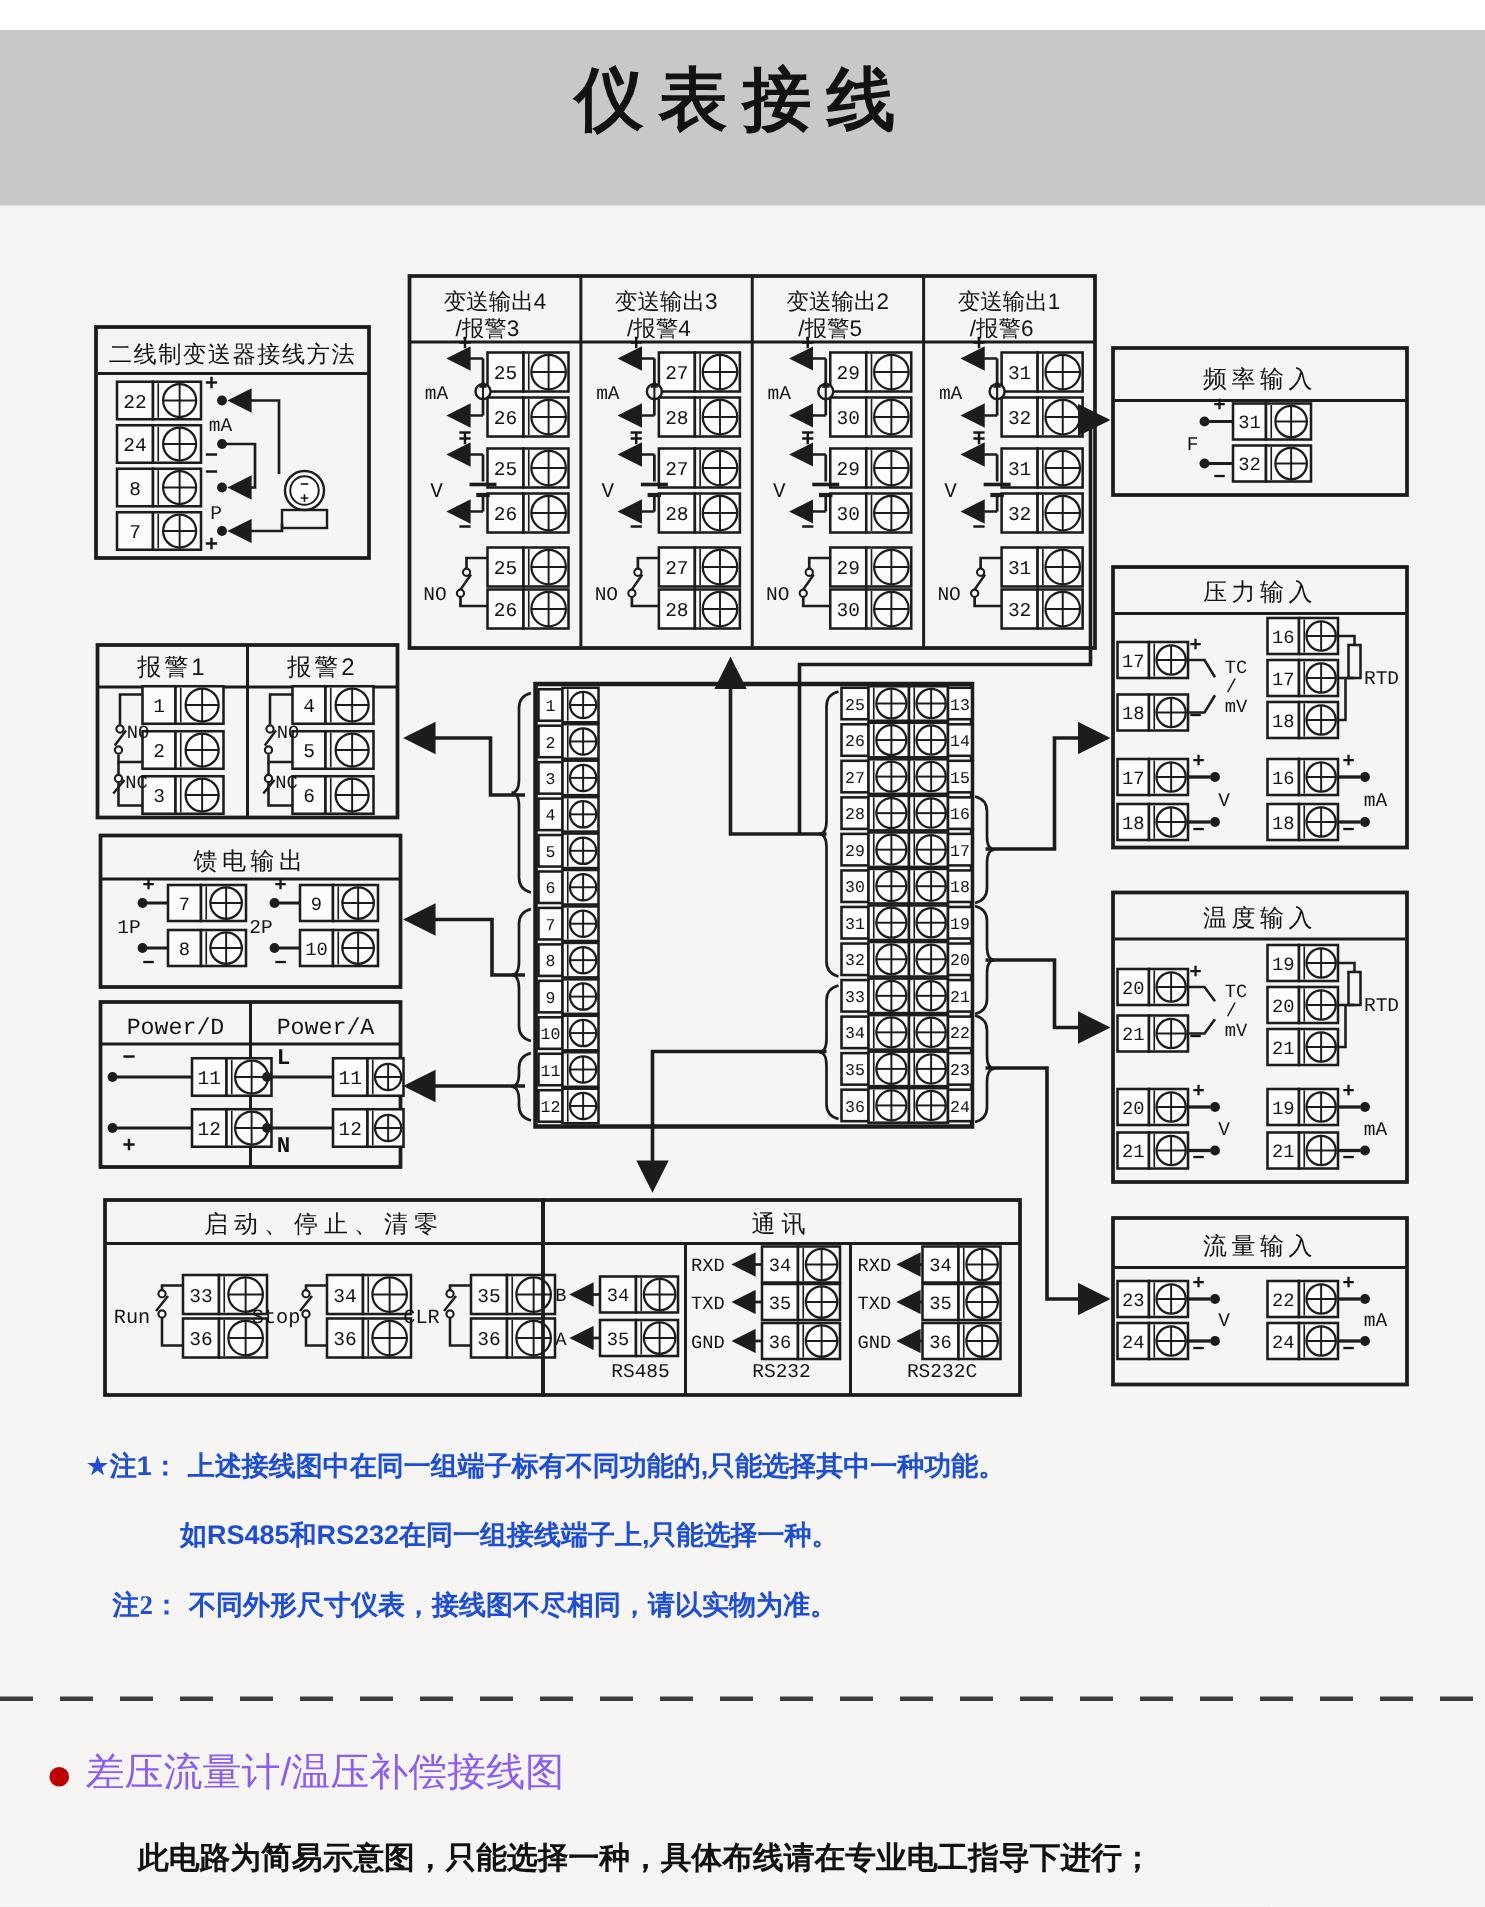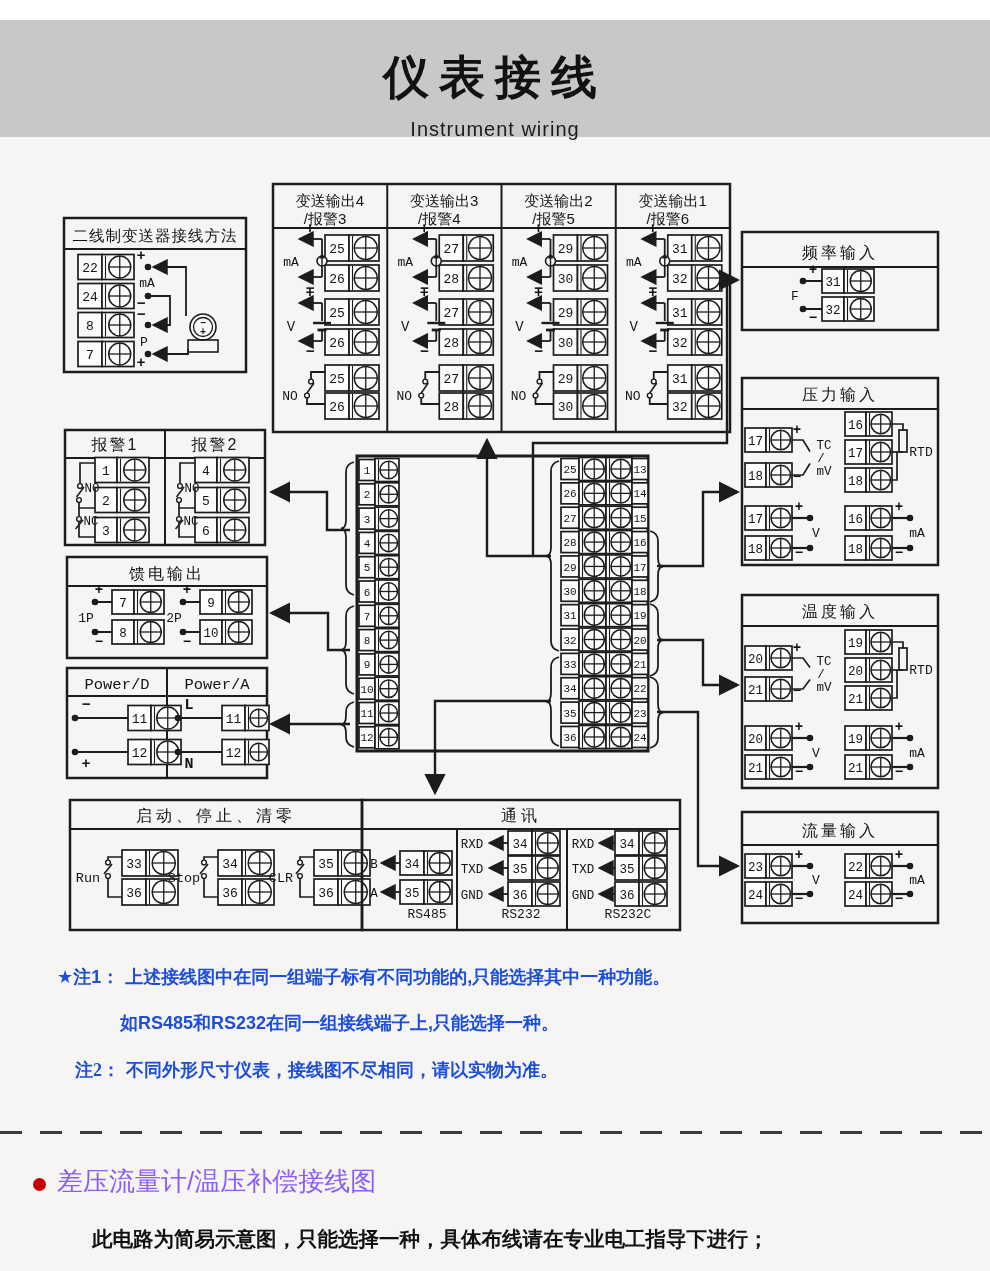--- a/index.html
+++ b/index.html
@@ -1,38 +1,37 @@
 <!DOCTYPE html>
 <html><head>
 <meta charset="utf-8">
 <style>
   html,body{margin:0;padding:0;background:#e9e9e9;}
   .page{position:relative;width:990px;height:1271px;background:#f6f5f4;overflow:hidden;
         font-family:"Liberation Sans","DejaVu Sans",sans-serif;color:#141414;}
   .topstrip{position:absolute;top:0;left:0;width:990px;height:20px;background:#ffffff;}
   .band{position:absolute;top:20px;left:0;width:990px;height:117px;background:#c9c7c8;text-align:center;}
-  .band .t1{margin:16px;padding-top:16px;font-size:46px;font-weight:bold;letter-spacing:10px;color:#121212;line-height:1.1;}
+  .band .t1{margin:5px;padding-top:16px;font-size:46px;font-weight:bold;letter-spacing:10px;color:#121212;line-height:1.1;}
   .band .t2{font-size:20px;letter-spacing:1px;color:#1c1c1c;line-height:1;}
   svg.diag{position:absolute;top:0;left:0;width:990px;height:1271px;}
   .note{position:absolute;font-weight:bold;font-size:18px;color:#1d4ed8;white-space:nowrap;line-height:1;}
   .note .pfx{margin-right:6px;}
   .divider{position:absolute;top:1131px;left:0;width:990px;height:3px;
            background:repeating-linear-gradient(90deg,#3c3c3c 0 22px,transparent 22px 40px);}
   .bullet{position:absolute;top:1178px;left:33px;width:13px;height:13px;border-radius:50%;background:#c00000;}
   .bheading{position:absolute;top:1166px;left:57px;font-size:26px;font-weight:500;color:#8b5cf6;white-space:nowrap;line-height:1.2;}
   .bsub{position:absolute;top:1227px;left:92px;font-size:20.5px;font-weight:bold;color:#111;white-space:nowrap;line-height:1.2;}
 </style>
 </head>
 <body>
 
 <div class="page">
   <div class="topstrip"></div>
   <div class="band">
     <div class="t1">仪表接线</div>
-    <div class="t2">Instrument wiring</div>
   </div>
 
   <svg class="diag" id="diag-root" viewBox="0 0 990 1271">
     <defs>
       <marker id="ah" viewBox="0 0 10 10" refX="8.5" refY="5" markerWidth="9" markerHeight="9" orient="auto">
         <path d="M0 0 L10 5 L0 10 Z" fill="#1c1c1c"></path>
       </marker>
     </defs>
   <g>
         <rect x="64" y="218" width="182" height="154" fill="none" stroke="#1c1c1c" stroke-width="2.5"></rect>

